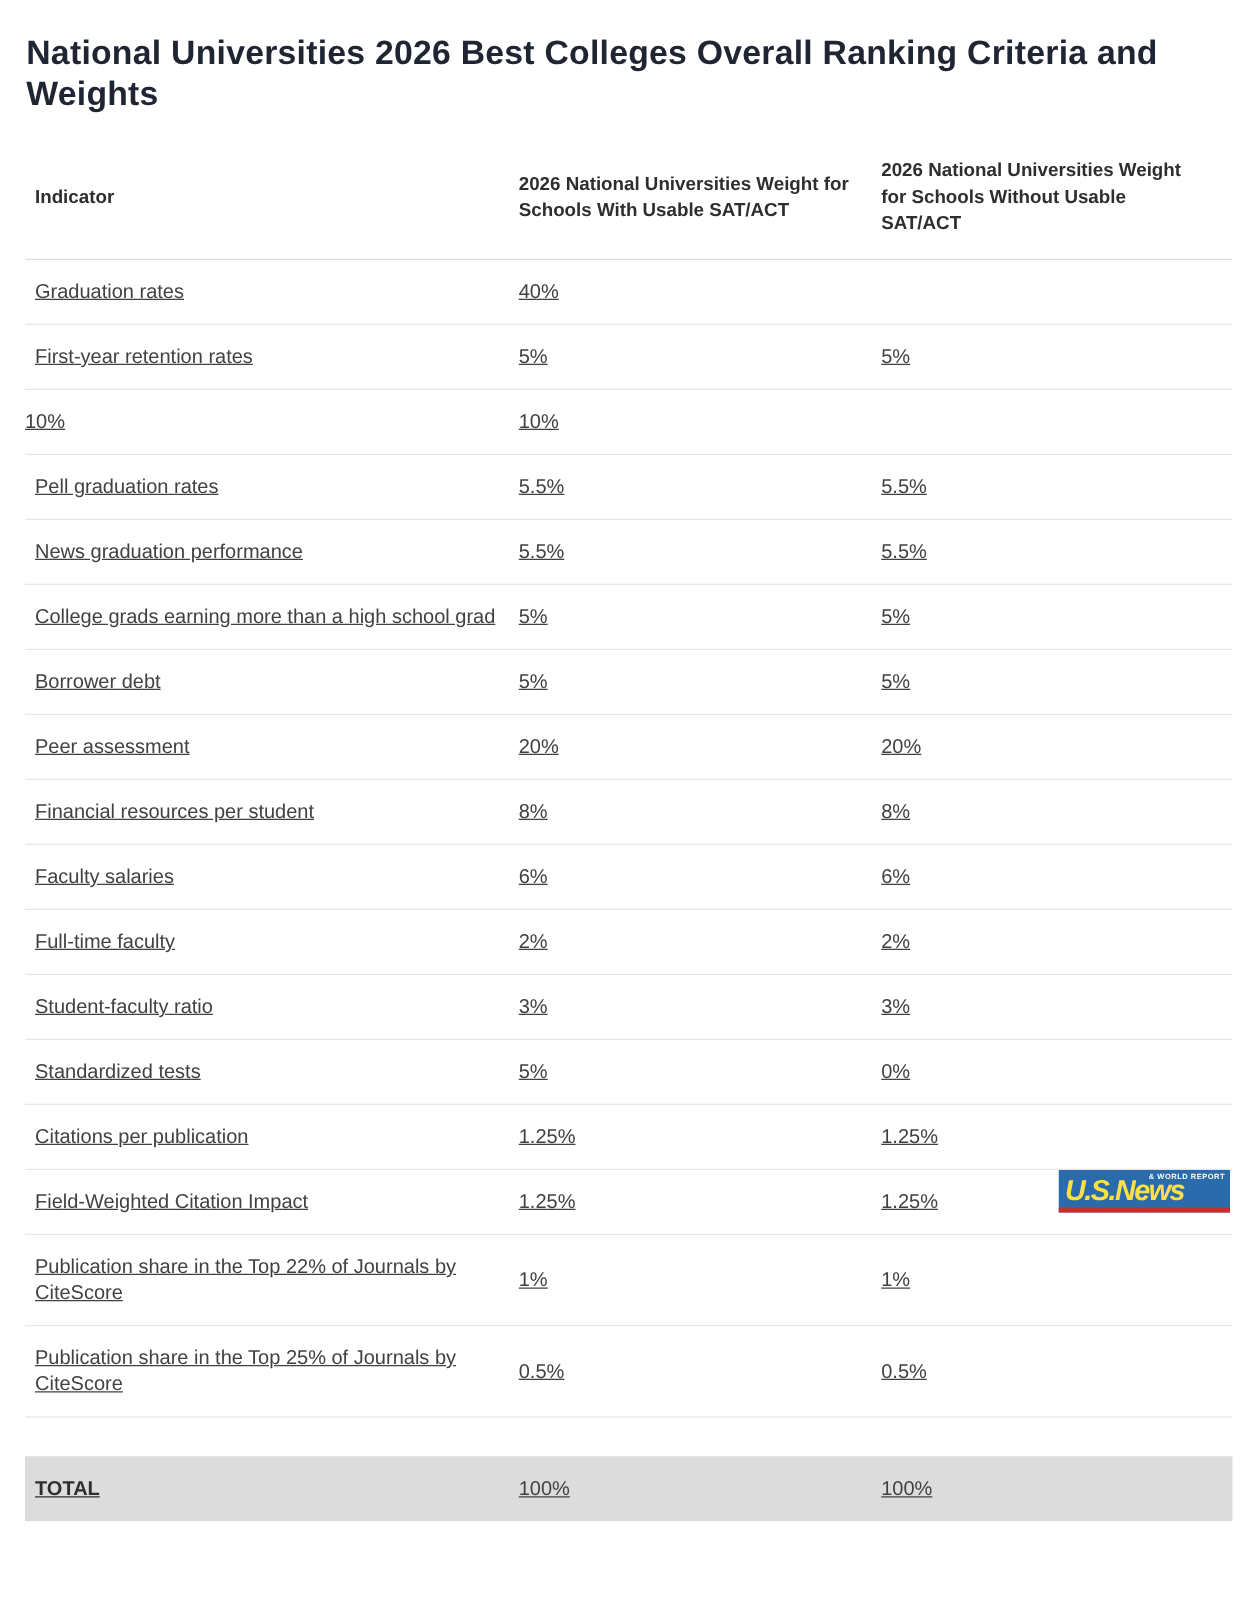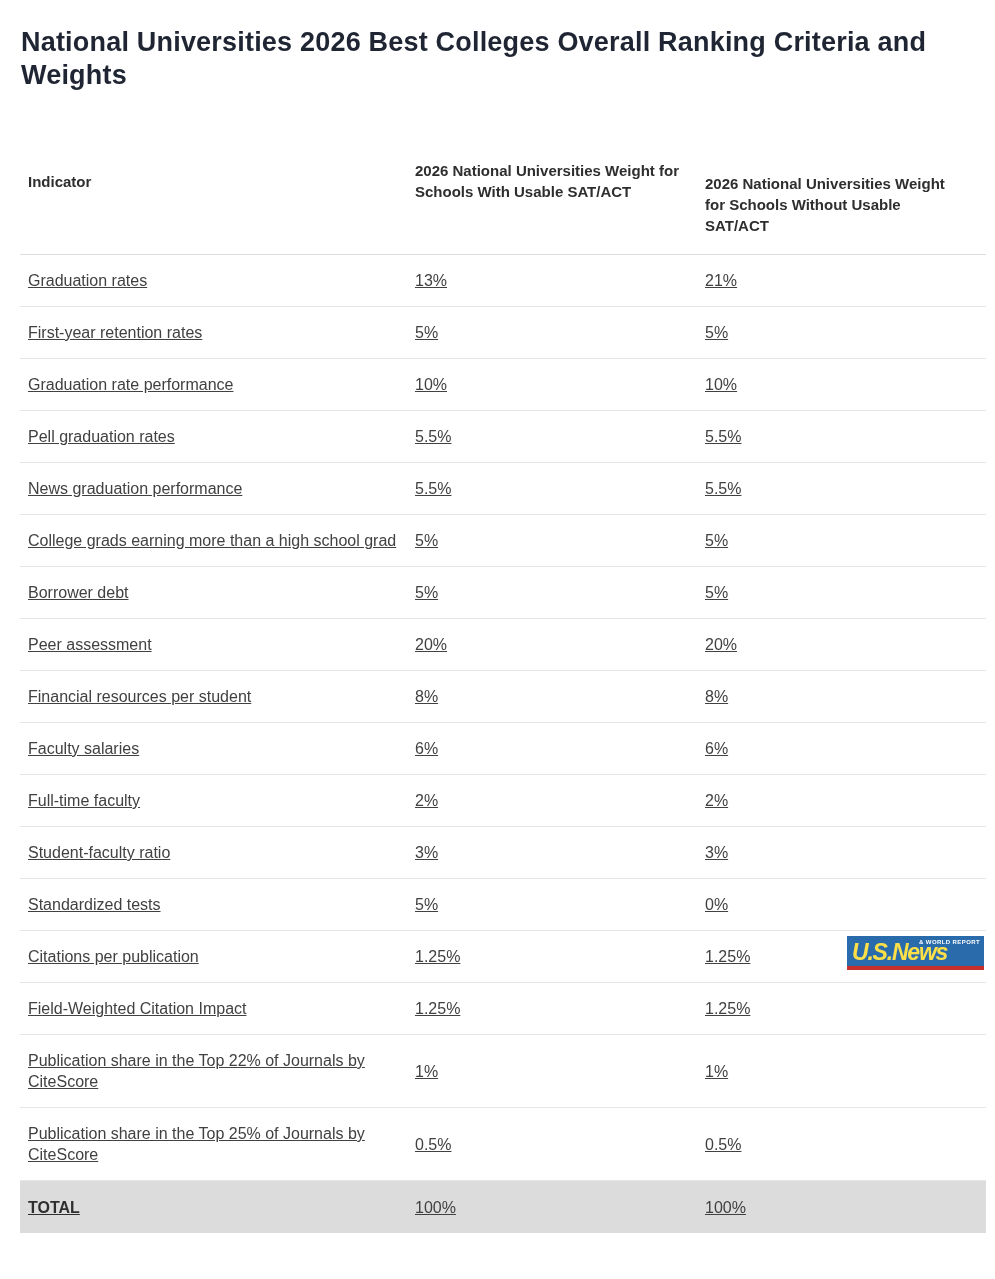--- a/index.html
+++ b/index.html
@@ -40,40 +40,41 @@
     min-height: 94px;
   }
   .thead .cell {
     font-size: 15px;
     font-weight: bold;
     line-height: 21px;
     color: #2e2e2e;
   }
   .thead .c1 { padding-left: 8px; }
   .thead .c2 span { display: block; max-width: 276px; }
-  .thead .c3 span { display: block; max-width: 254px; margin-top: 47px; }
+  .thead .c3 span { display: block; max-width: 254px; }
 
   .trow {
     border-bottom: 1px solid #e6e6e6;
     padding: 15px 0;
     min-height: 52px;
   }
   .trow .cell {
     font-size: 16px;
     line-height: 21px;
     color: #414141;
     text-decoration: underline;
   }
   .trow .c1 { padding-left: 8px; }
   .trow .c1 span { display: block; max-width: 374px; }
 
   .trow.total {
     background: #dcdcdc;
     border-bottom: none;
     min-height: 52px;
+    margin-top: 31px;
   }
   .trow.total .c1 { font-weight: bold; color: #2e2e2e; }
 
   .logo {
     position: absolute;
     right: 11px; bottom: 19px;
     width: 137px; height: 34px;
     background: #2a6bab;
     border-bottom: 4px solid #c62f2c;
   }
@@ -114,36 +115,32 @@
         </div>
       <div class="cell c3">
           <span>2026 National Universities Weight for Schools Without Usable SAT/ACT</span>
         </div>
     </div>
 
     <div class="trow">
       <div class="cell c1">
           <span>Graduation rates</span>
         </div>
-      <div class="cell c2">13%</div>
-      <div class="cell c3">21%</div>
+      <div class="cell c2">40%</div>
     </div>
 
     <div class="trow">
       <div class="cell c1">
           <span>First-year retention rates</span>
         </div>
       <div class="cell c2">5%</div>
       <div class="cell c3">5%</div>
     </div>
 
     <div class="trow">
-      <div class="cell c1">
-          <span>Graduation rate performance</span>
-        </div>
       <div class="cell c2">10%</div>
       <div class="cell c3">10%</div>
     </div>
 
     <div class="trow">
       <div class="cell c1">
           <span>Pell graduation rates</span>
         </div>
       <div class="cell c2">5.5%</div>
       <div class="cell c3">5.5%</div>

